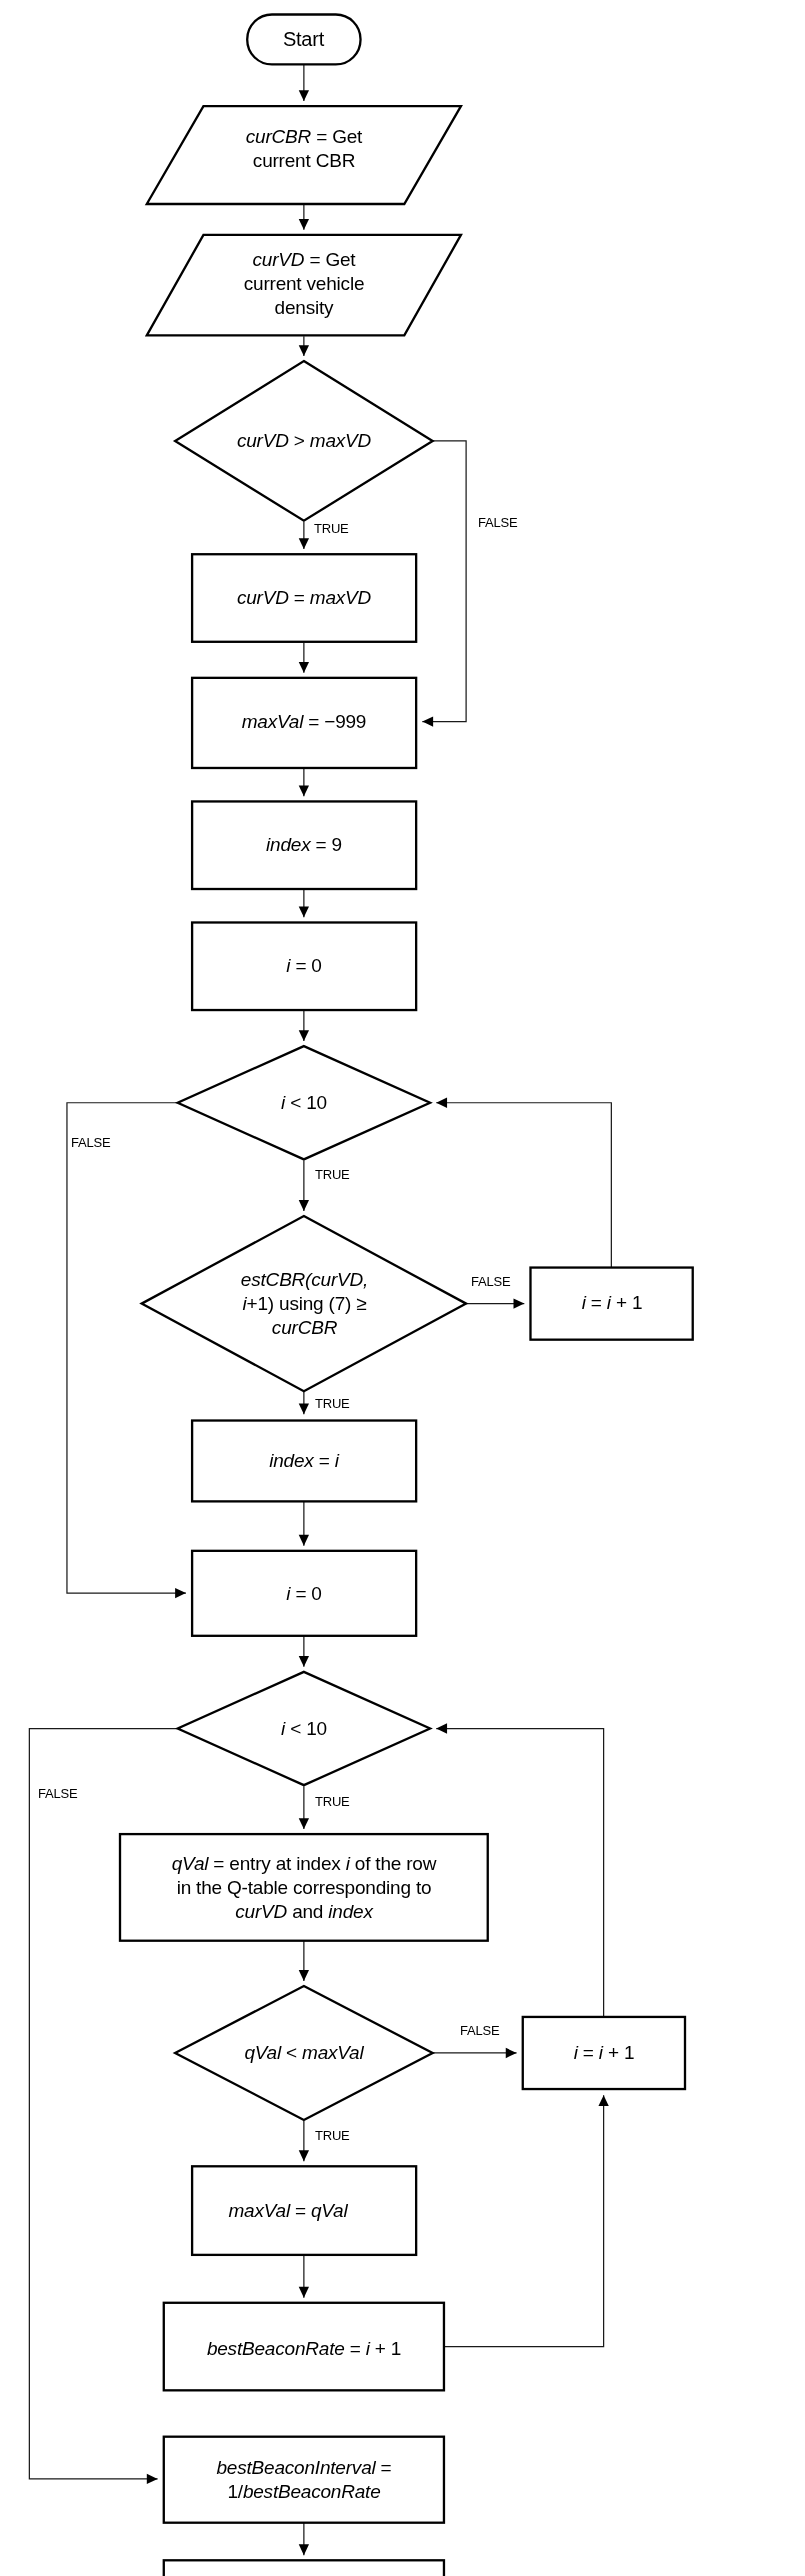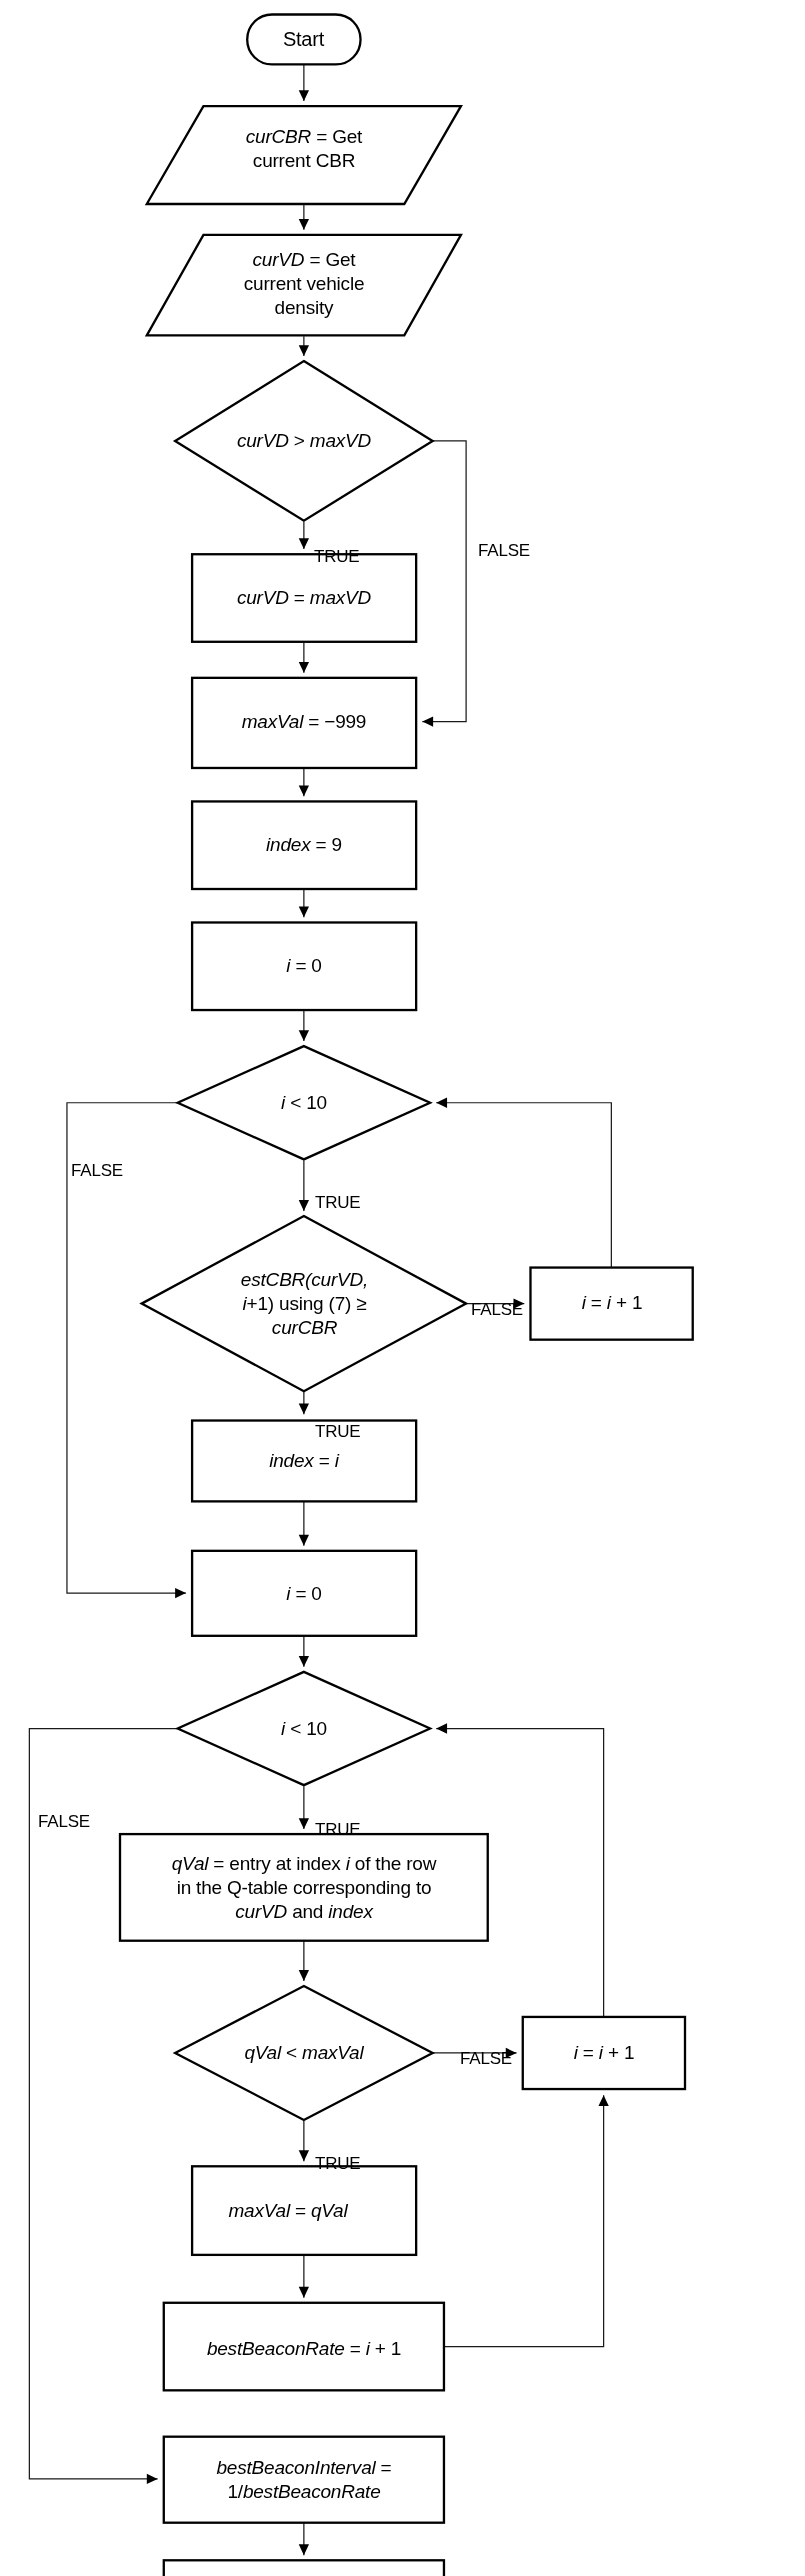--- a/index.html
+++ b/index.html
@@ -16,24 +16,23 @@
     display:flex;flex-direction:column;
     align-items:center;justify-content:center;
     text-align:center;
     font-size:19px;line-height:24px;
     letter-spacing:-0.2px;
     white-space:nowrap;
   }
   .node .line{display:block;}
   .edge-label{
     position:absolute;
-    font-size:17px;line-height:20.6px;
+    font-size:13px;line-height:20.6px;
     letter-spacing:-0.2px;
     white-space:nowrap;
-    margin-top:28px;
   }
   .v{font-style:italic;}
 </style>
 </head>
 <body>
 
 <div id="canvas">
 
   <svg id="shapes" width="805" height="2651" viewBox="0 0 1563 5145">
     <defs>

